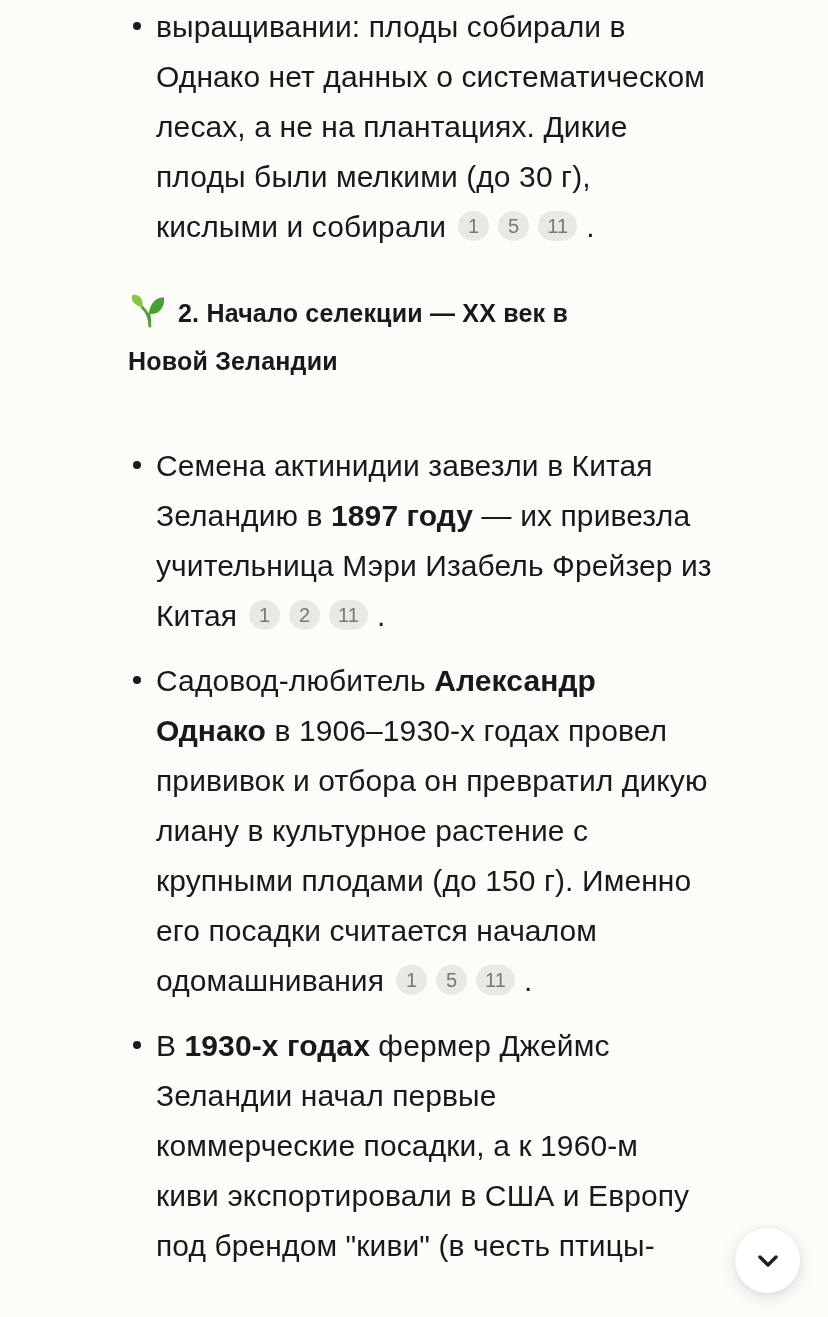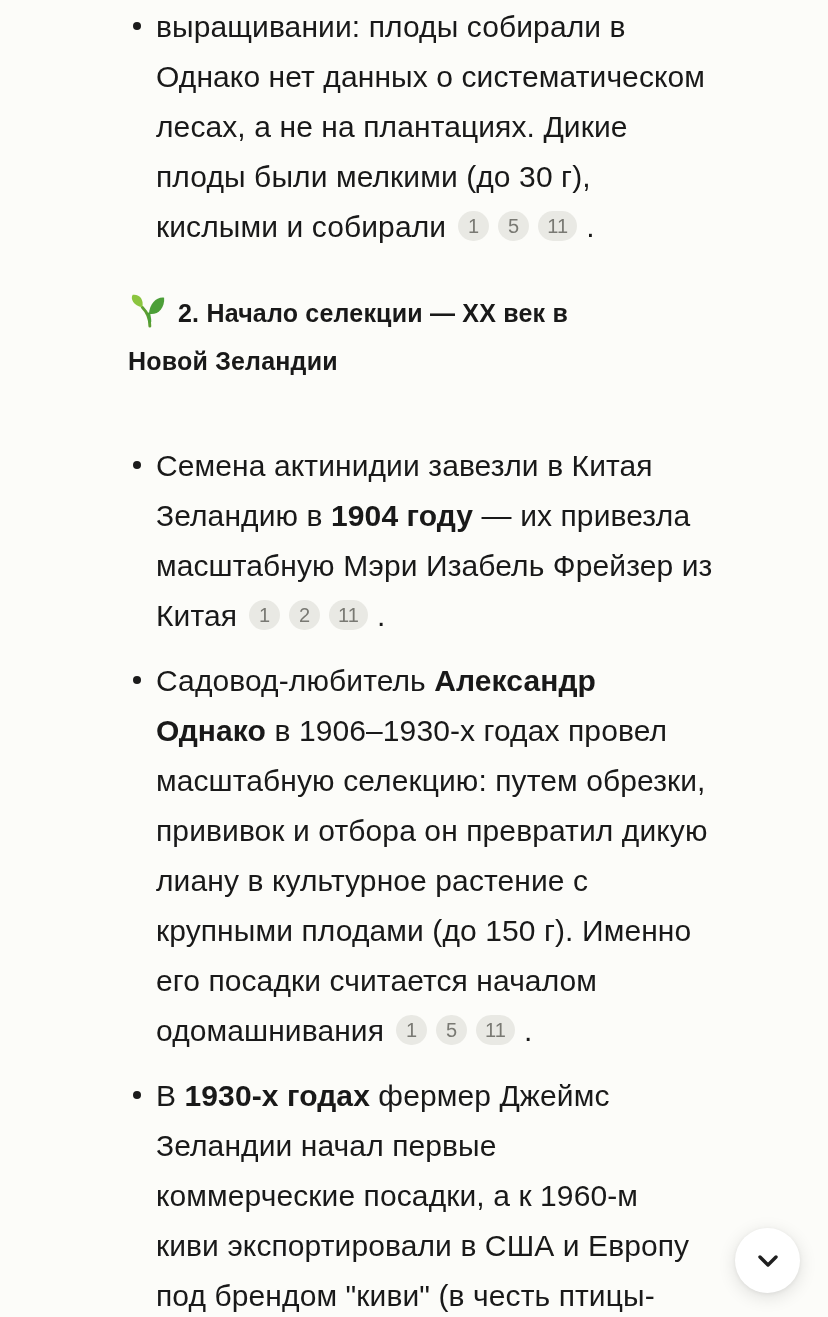--- a/index.html
+++ b/index.html
@@ -111,33 +111,32 @@
             <path d="M23 37 C 23 29 21 23 15 17" fill="none" stroke="#5C9E31" stroke-width="3" stroke-linecap="round"></path>
             <path d="M15 17 C 6 16 2 8 5 4 C 12 3 17 9 15 17 Z" fill="#8BC53F"></path>
             <path d="M22 24 C 23 13 30 6 38 7 C 39 18 31 26 22 24 Z" fill="#4C9F38"></path>
             <path d="M23 32 C 23 28 22 26 22 24" fill="none" stroke="#4C9F38" stroke-width="3" stroke-linecap="round"></path>
           </svg></span><span>2. Начало селекции — XX век в</span></div>
       <div class="line"><span>Новой Зеландии</span></div>
     </h2>
   <div class="block bullet">
       <span class="dot"></span>
       <div class="line"><span>Семена актинидии завезли в Китая</span></div>
-      <div class="line"><span>Зеландию в </span><span class="b">1904 году</span><span> — их привезла</span></div>
-      <div class="line"><span>масштабную Мэри Изабель Фрейзер из</span></div>
+      <div class="line"><span>Зеландию в </span><span class="b">1897 году</span><span> — их привезла</span></div>
+      <div class="line"><span>учительница Мэри Изабель Фрейзер из</span></div>
       <div class="line"><span>Китая</span><span class="cites">
           <span class="pill">1</span>
           <span class="pill">2</span>
           <span class="pill">11</span>
         </span><span>.</span></div>
     </div>
   <div class="block bullet">
       <span class="dot"></span>
       <div class="line"><span>Садовод-любитель </span><span class="b">Александр</span></div>
       <div class="line"><span class="b">Однако</span><span> в 1906–1930-х годах провел</span></div>
-      <div class="line"><span>масштабную селекцию: путем обрезки,</span></div>
       <div class="line"><span>прививок и отбора он превратил дикую</span></div>
       <div class="line"><span>лиану в культурное растение с</span></div>
       <div class="line"><span>крупными плодами (до 150 г). Именно</span></div>
       <div class="line"><span>его посадки считается началом</span></div>
       <div class="line"><span>одомашнивания</span><span class="cites">
           <span class="pill">1</span>
           <span class="pill">5</span>
           <span class="pill">11</span>
         </span><span>.</span></div>
     </div>

